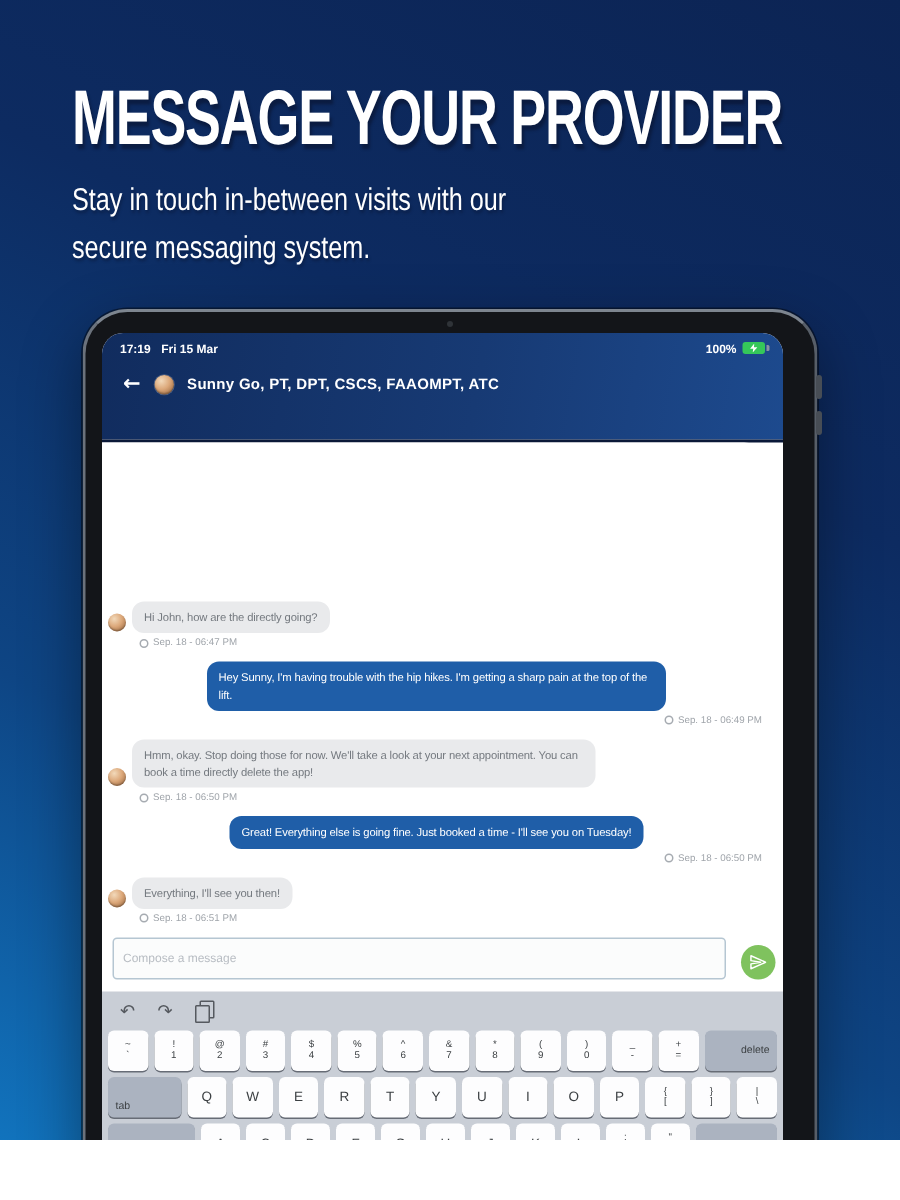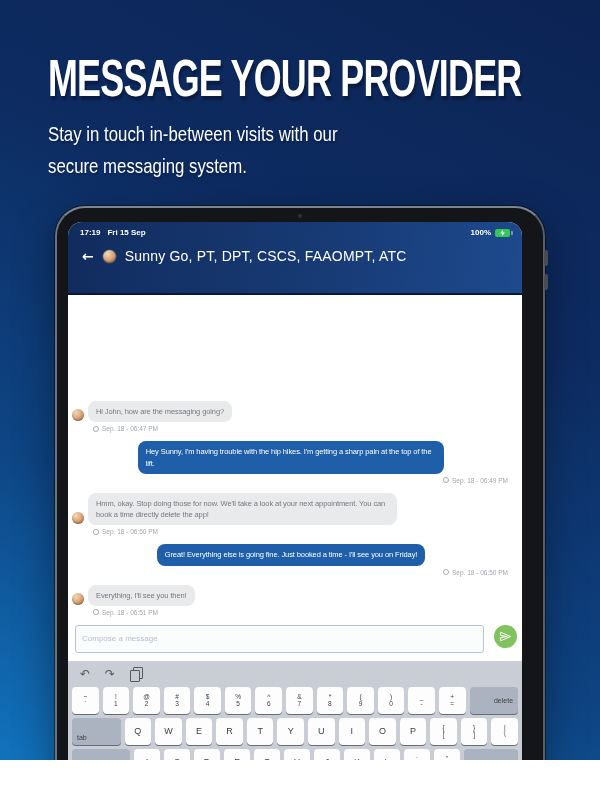--- a/index.html
+++ b/index.html
@@ -33,52 +33,52 @@
     border-radius:14px 14px 0 0; overflow:hidden; background:#fff;
     display:flex; flex-direction:column; }
 
   
   .screen-top { height:73px; flex:0 0 auto;
     background:linear-gradient(100deg,#112c5e 0%,#173a74 55%,#1d4a8e 100%);
     border-bottom:2px solid #0a1838; color:#fff; }
   .statusbar { display:flex; justify-content:space-between; align-items:center;
     padding:6px 12px 0 12px; font-size:8px; font-weight:700; }
   .sb-left span { margin-right:7px; }
-  .sb-right { display:flex; align-items:flex-end; gap:4px; }
+  .sb-right { display:flex; align-items:flex-start; gap:4px; }
   .batt { position:relative; width:15px; height:8px; background:#35c75a; border-radius:2px;
     display:inline-block; }
   .batt .tip { position:absolute; right:-2.5px; top:2px; width:2px; height:4px;
     background:#8a93a3; border-radius:0 1px 1px 0; }
   .batt .bolt { position:absolute; left:4px; top:1px; width:7px; height:6px; background:#fff;
     clip-path:polygon(55% 0,15% 58%,45% 58%,40% 100%,85% 42%,52% 42%); }
   .chat-header { display:flex; align-items:center; gap:9px; padding:0 14px; margin-top:11px; }
   .back { font-family:"DejaVu Sans", sans-serif; font-size:14px; font-weight:700; cursor:pointer; }
   .avatar { width:13px; height:13px; border-radius:50%; flex:0 0 auto; display:inline-block;
     background:radial-gradient(circle at 35% 30%, #f2d9ba 0%, #dca87a 45%, #8d5c35 100%);
     box-shadow:inset 0 -1px 1px rgba(0,0,0,0.25), 0 0 0 0.5px rgba(255,255,255,0.25); }
-  .pname { font-size:14px; font-weight:400; letter-spacing:0.2px; }
+  .pname { font-size:10px; font-weight:700; letter-spacing:0.2px; }
 
   
   .panel { flex:1; background:#fff; border-radius:0 26px 0 0; display:flex; flex-direction:column; }
   .chat { padding:106px 8px 0 4px; }
   .msg-row { display:flex; align-items:flex-end; gap:4px; margin-bottom:3px; }
   .msg-row.outgoing { justify-content:center; padding-right:4px; }
   .avatar.small { width:12px; height:12px; margin-bottom:1px; }
   .bubble { max-width:70%; padding:5px 8px; border-radius:8px; font-size:7.5px;
     line-height:1.5; letter-spacing:-0.1px; }
   .incoming .bubble { background:#e9eaec; color:#74797f; }
   .outgoing .bubble { background:#1f5ea8; color:#fff; }
   .ts { font-size:6.5px; color:#a0a5ab; margin:0 6px 9px 21px; display:flex;
     align-items:center; gap:3px; }
   .ts.outgoing { justify-content:flex-end; margin:0 6px 9px 0; }
   .clock-ico { width:6px; height:6px; border:1px solid #a6abb1; border-radius:50%;
     display:inline-block; }
 
   
-  .compose { display:flex; align-items:flex-start; gap:10px; padding:0 5px 0 7px; }
+  .compose { display:flex; align-items:flex-end; gap:10px; padding:0 5px 0 7px; }
   .compose input { flex:1; height:28px; border:1px solid #b5c6d2; border-radius:3px;
     background:#fbfcfc; font-size:8px; padding:0 6px; color:#6b7075; outline:none;
     font-family:"Liberation Sans", sans-serif; }
   .compose input::placeholder { color:#b8bdc3; }
   .send { width:23px; height:23px; border-radius:50%; border:none; background:#7fc25e;
     display:flex; align-items:center; justify-content:center; cursor:pointer; flex:0 0 auto; }
 
   
   .keyboard { margin-top:8px; background:#c9ced6; padding:0 4px 4px 4px; flex:1; }
   .kb-toolbar { height:26px; display:flex; align-items:center; gap:15px; padding:0 8px; }
@@ -113,42 +113,42 @@
   <div class="tablet">
     <span class="camera-dot"></span>
     <span class="vol-btn v1"></span>
     <span class="vol-btn v2"></span>
 
     <div class="screen">
 
       <div class="screen-top">
         <div class="statusbar">
           <div class="sb-left">
-            <span>17:19</span><span>Fri 15 Sep</span>
+            <span>17:19</span><span>Fri 15 Mar</span>
           </div>
           <div class="sb-right">
             <span>100%</span>
             <span class="batt">
                 <span class="bolt"></span>
                 <span class="tip"></span>
               </span>
           </div>
         </div>
         <div class="chat-header">
           <span class="back">←</span>
           <span class="avatar"></span>
           <span class="pname">Sunny Go, PT, DPT, CSCS, FAAOMPT, ATC</span>
         </div>
       </div>
 
       <div class="panel">
         <div class="chat" id="messages">
             <div class="msg-row incoming">
               <span class="avatar small"></span>
-              <div class="bubble">Hi John, how are the messaging going?</div>
+              <div class="bubble">Hi John, how are the directly going?</div>
             </div>
             <div class="ts incoming">
               <span class="clock-ico"></span>
               <span>Sep. 18 - 06:47 PM</span>
             </div>
             <div class="msg-row outgoing">
               <div class="bubble">Hey Sunny, I'm having trouble with the hip hikes. I'm getting a sharp pain at the top of the lift.</div>
             </div>
             <div class="ts outgoing">
               <span class="clock-ico"></span>
@@ -156,21 +156,21 @@
             </div>
             <div class="msg-row incoming">
               <span class="avatar small"></span>
               <div class="bubble">Hmm, okay. Stop doing those for now. We'll take a look at your next appointment. You can book a time directly delete the app!</div>
             </div>
             <div class="ts incoming">
               <span class="clock-ico"></span>
               <span>Sep. 18 - 06:50 PM</span>
             </div>
             <div class="msg-row outgoing">
-              <div class="bubble">Great! Everything else is going fine. Just booked a time - I'll see you on Friday!</div>
+              <div class="bubble">Great! Everything else is going fine. Just booked a time - I'll see you on Tuesday!</div>
             </div>
             <div class="ts outgoing">
               <span class="clock-ico"></span>
               <span>Sep. 18 - 06:50 PM</span>
             </div>
             <div class="msg-row incoming">
               <span class="avatar small"></span>
               <div class="bubble">Everything, I'll see you then!</div>
             </div>
             <div class="ts incoming">

